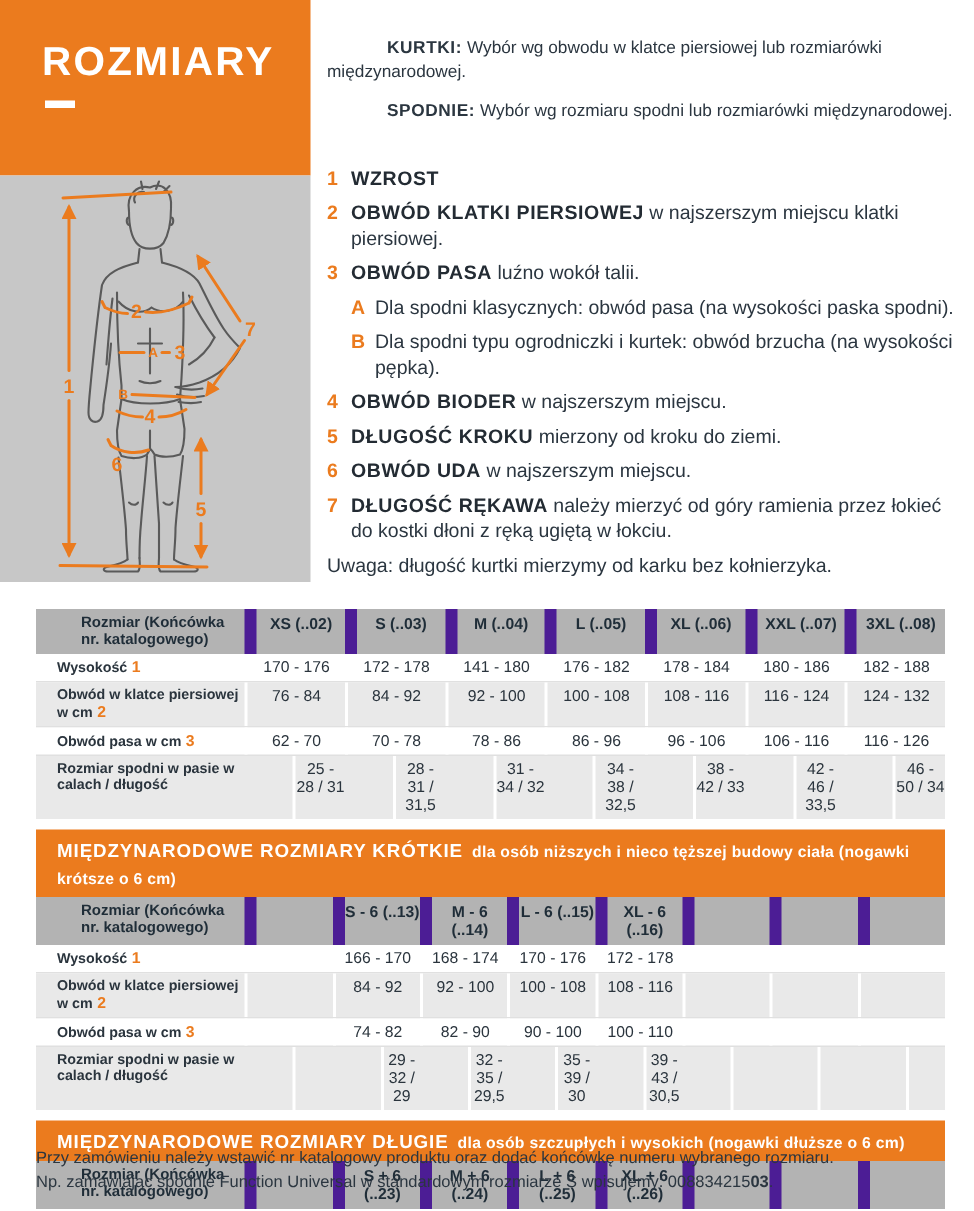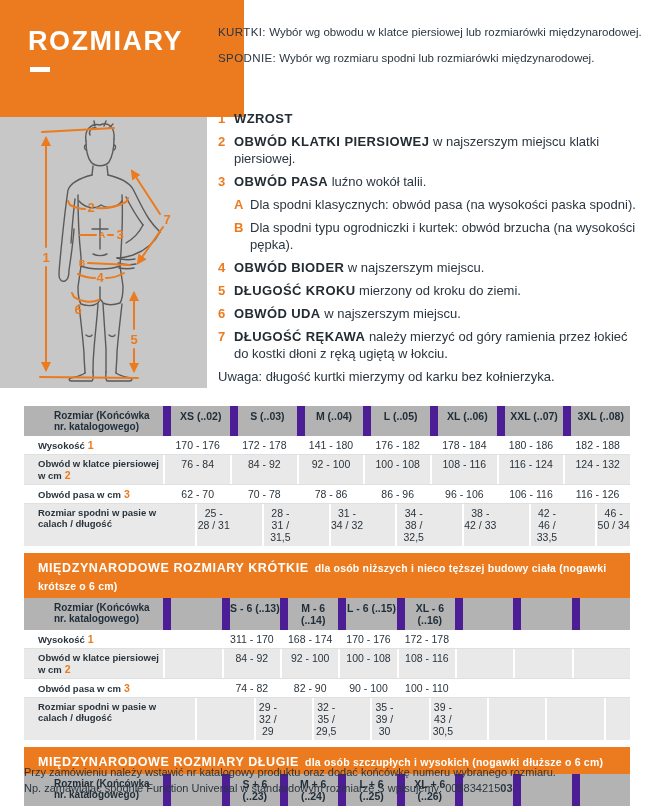--- a/index.html
+++ b/index.html
@@ -1,25 +1,25 @@
 <!DOCTYPE html>
 <html><head>
 <meta charset="utf-8">
 <style>
   html,body{margin:0;padding:0;background:#fff;}
   .page{position:relative;width:649px;height:807px;background:#fff;overflow:hidden;
         font-family:"Liberation Sans",sans-serif;color:#26313b;}
 
   
-  .brand-block{position:absolute;left:0;top:0;width:244px;height:117px;background:#EB7B1E;}
+  .brand-block{position:absolute;left:0;top:0;width:207px;height:117px;background:#EB7B1E;}
   .brand-title{margin:26px 0 0 28px;color:#fff;font-size:27px;font-weight:bold;letter-spacing:1.5px;}
   .brand-dash{width:20px;height:5px;background:#fff;margin:10px 0 0 30px;}
   .intro{position:absolute;left:218px;top:24px;width:424px;}
   .intro-line{font-size:11.5px;line-height:16px;margin-bottom:10px;color:#2b3640;}
-  .intro-label{font-weight:normal;letter-spacing:.4px;}
+  .intro-label{font-weight:bold;letter-spacing:.4px;margin-left:40px;}
 
   
   .figure-panel{position:absolute;left:0;top:117px;width:207px;height:271px;background:#C7C7C7;}
   .fig-label{fill:#EB7B1E;font-family:"Liberation Sans",sans-serif;font-weight:bold;font-size:13px;}
   .fig-label-sm{fill:#EB7B1E;font-family:"Liberation Sans",sans-serif;font-weight:bold;font-size:9px;}
 
   
   .measure-list{position:absolute;left:218px;top:110px;width:426px;}
   .m-item{position:relative;padding-left:16px;font-size:13px;line-height:17px;margin-bottom:6px;color:#2b3640;}
   .m-num{position:absolute;left:0;top:0;color:#EB7B1E;font-weight:bold;}
@@ -203,21 +203,21 @@
           <div class="t-hcol">M - 6 (..14)</div>
           <div class="t-hcol">L - 6 (..15)</div>
           <div class="t-hcol">XL - 6 (..16)</div>
           <div class="t-hcol"></div>
           <div class="t-hcol"></div>
           <div class="t-hcol"></div>
         </div>
         <div class="t-row">
           <div class="t-rlabel">Wysokość<span class="t-rnum">1</span></div>
           <div class="t-cell"></div>
-          <div class="t-cell">311 - 170</div>
+          <div class="t-cell">166 - 170</div>
           <div class="t-cell">168 - 174</div>
           <div class="t-cell">170 - 176</div>
           <div class="t-cell">172 - 178</div>
           <div class="t-cell"></div>
           <div class="t-cell"></div>
           <div class="t-cell"></div>
         </div>
         <div class="t-row shaded">
           <div class="t-rlabel">Obwód w klatce piersiowej w cm<span class="t-rnum">2</span></div>
           <div class="t-cell"></div>

